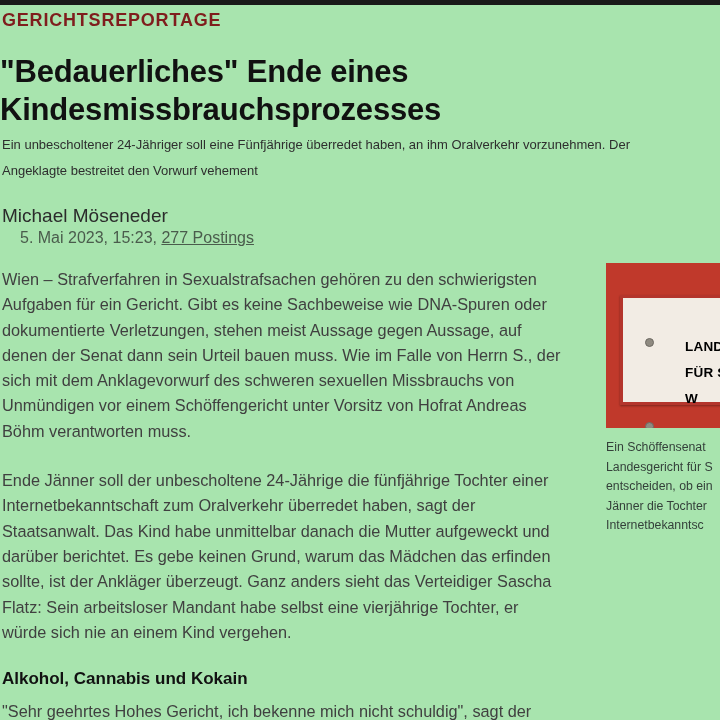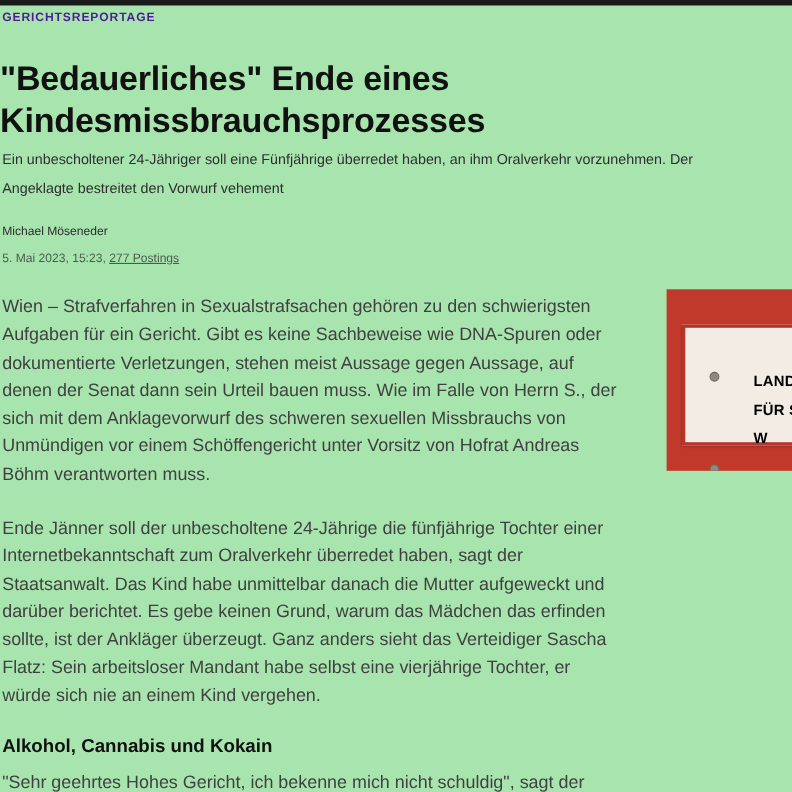--- a/index.html
+++ b/index.html
@@ -28,24 +28,24 @@
   .content {
     position: absolute;
     top: 5px;
     left: 0;
     width: 720px;
   }
   .kicker {
     position: absolute;
     top: 5px;
     left: 2px;
-    font-size: 11px;
+    font-size: 18px;
     font-weight: bold;
     letter-spacing: 0.8px;
-    color: #4c1d95;
+    color: #7f1d1d;
     text-transform: uppercase;
   }
   .headline {
     position: absolute;
     top: 27px;
     left: 0px;
     width: 560px;
     font-size: 31px;
     line-height: 38px;
     font-weight: bold;
@@ -58,28 +58,28 @@
     left: 2px;
     width: 640px;
     font-size: 13px;
     line-height: 26px;
     color: #2e2e2e;
   }
   .byline {
     position: absolute;
     top: 200px;
     left: 2px;
-    font-size: 11px;
+    font-size: 19px;
     color: #2b2b2b;
   }
   .meta {
     position: absolute;
     top: 224px;
-    left: 2px;
-    font-size: 11px;
+    left: 20px;
+    font-size: 16px;
     color: #4a5c4c;
   }
   .meta a {
     color: #4a5c4c;
     text-decoration: underline;
   }
   .article-body {
     position: absolute;
     top: 262px;
     left: 2px;
@@ -189,16 +189,17 @@
     <div class="figure">
       <div class="figure-img">
         <div class="sign-plate">
           <div class="screw s1"></div>
           <div class="screw s2"></div>
           <div class="sign-text">LANDES
 FÜR STR
 W</div>
         </div>
       </div>
+      <div class="caption">Ein Schöffensenat Landesgericht für S entscheiden, ob ein Jänner die Tochter Internetbekanntsc</div>
     </div>
 
   </div>
 </div>
 
 </body></html>

